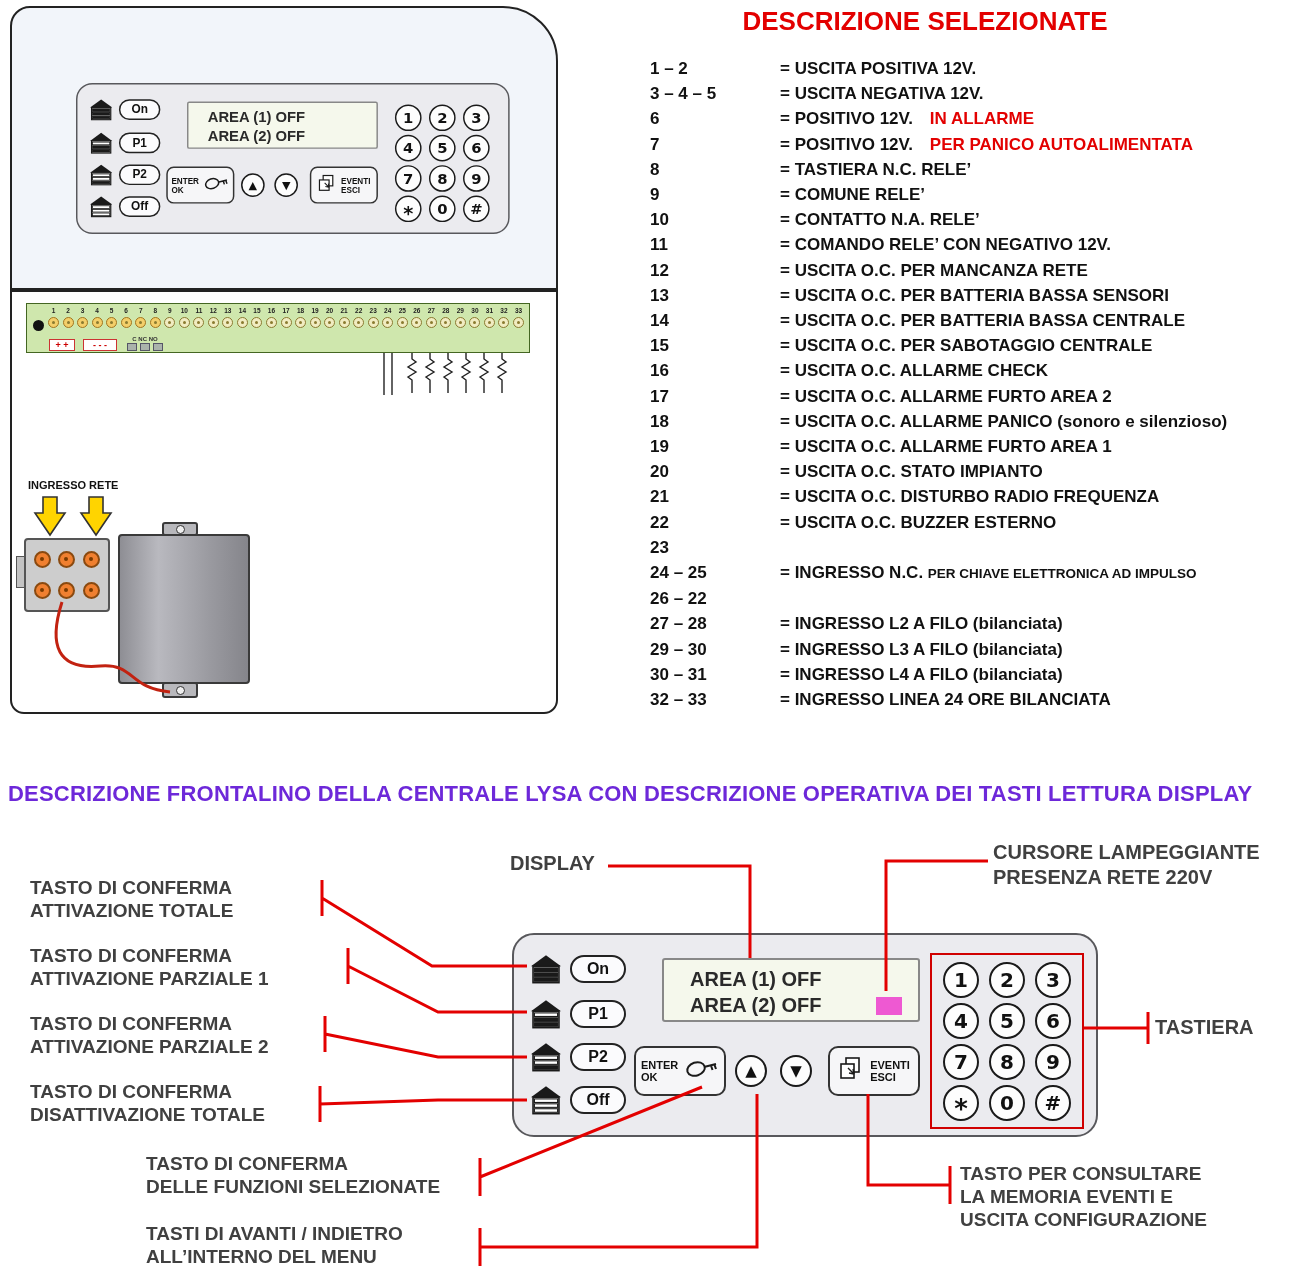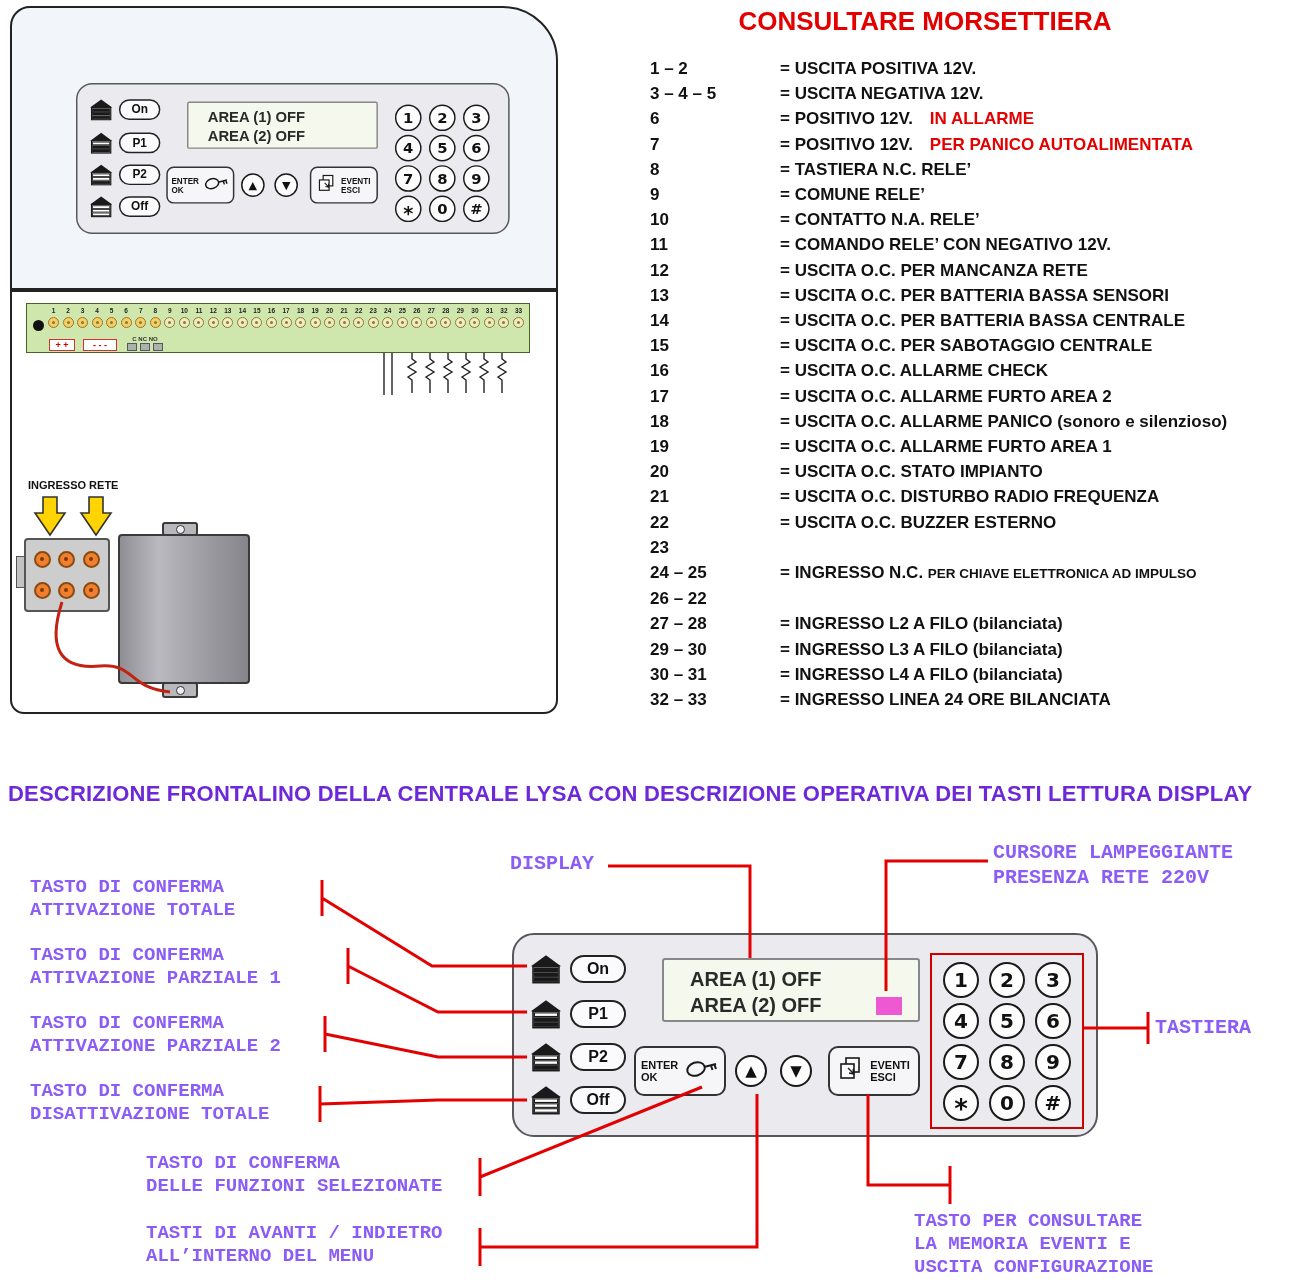--- a/index.html
+++ b/index.html
@@ -91,33 +91,33 @@
   .trow{display:flex;align-items:baseline;line-height:25.2px;font-size:17px;font-weight:bold;white-space:nowrap;}
   .tlabel{flex:0 0 130px;}
   .seg-red{color:#e30000;padding-left:12px;}
   .seg-sm{font-size:13.5px;}
 
   
   .heading{left:8px;top:781px;width:1285px;font-size:22px;font-weight:bold;color:#6d28d9;
            white-space:nowrap;letter-spacing:0.2px;}
 
   
-  .callout{position:absolute;font-weight:bold;font-size:19px;line-height:23px;color:#8b5cf6;
-           white-space:nowrap;z-index:50;font-family:Liberation Mono, monospace;}
+  .callout{position:absolute;font-weight:bold;font-size:19px;line-height:23px;color:#404040;
+           white-space:nowrap;z-index:50;}
   .callout .l{display:block;}
   #co-tot{left:30px;top:876px;}
   #co-p1{left:30px;top:944px;}
   #co-p2{left:30px;top:1012px;}
   #co-dis{left:30px;top:1080px;}
   #co-display{left:510px;top:852px;font-size:20px;}
   #co-cursore{left:993px;top:840px;font-size:20px;line-height:25px;}
   #co-tastiera{left:1155px;top:1016px;font-size:20px;}
   #co-funzioni{left:146px;top:1152px;}
   #co-avanti{left:146px;top:1222px;}
-  #co-memoria{left:914px;top:1162px;margin-top:48px;}
+  #co-memoria{left:960px;top:1162px;}
 
   .overlay{position:absolute;left:0;top:0;z-index:40;pointer-events:none;}
   .deco{z-index:6;}
 </style>
 </head>
 <body>
 
 <div class="page">
 
   <div class="abs cab-lid"></div>
@@ -394,21 +394,21 @@
       <span class="screw"></span>
     </div>
   <div class="abs xbody"></div>
   <div class="abs xtab" style="left:162px;top:682px;width:36px;height:16px">
       <span class="screw"></span>
     </div>
   <svg class="abs deco" style="left:30px;top:596px" width="200" height="110" viewBox="0 0 200 110">
     <path d="M32 6 C18 50 28 74 70 70 C105 67 98 92 140 96" stroke="#c22211" stroke-width="3" fill="none"></path>
   </svg>
 
-  <div class="abs morse-title">CONSULTARE MORSETTIERA</div>
+  <div class="abs morse-title">DESCRIZIONE SELEZIONATE</div>
   <div class="abs" id="morse-rows">
       <div class="trow">
         <span class="tlabel">1 – 2</span>
         <span class="tdesc"><span>= USCITA POSITIVA 12V.</span></span>
       </div>
       <div class="trow">
         <span class="tlabel">3 – 4 – 5</span>
         <span class="tdesc"><span>= USCITA NEGATIVA 12V.</span></span>
       </div>
       <div class="trow">

